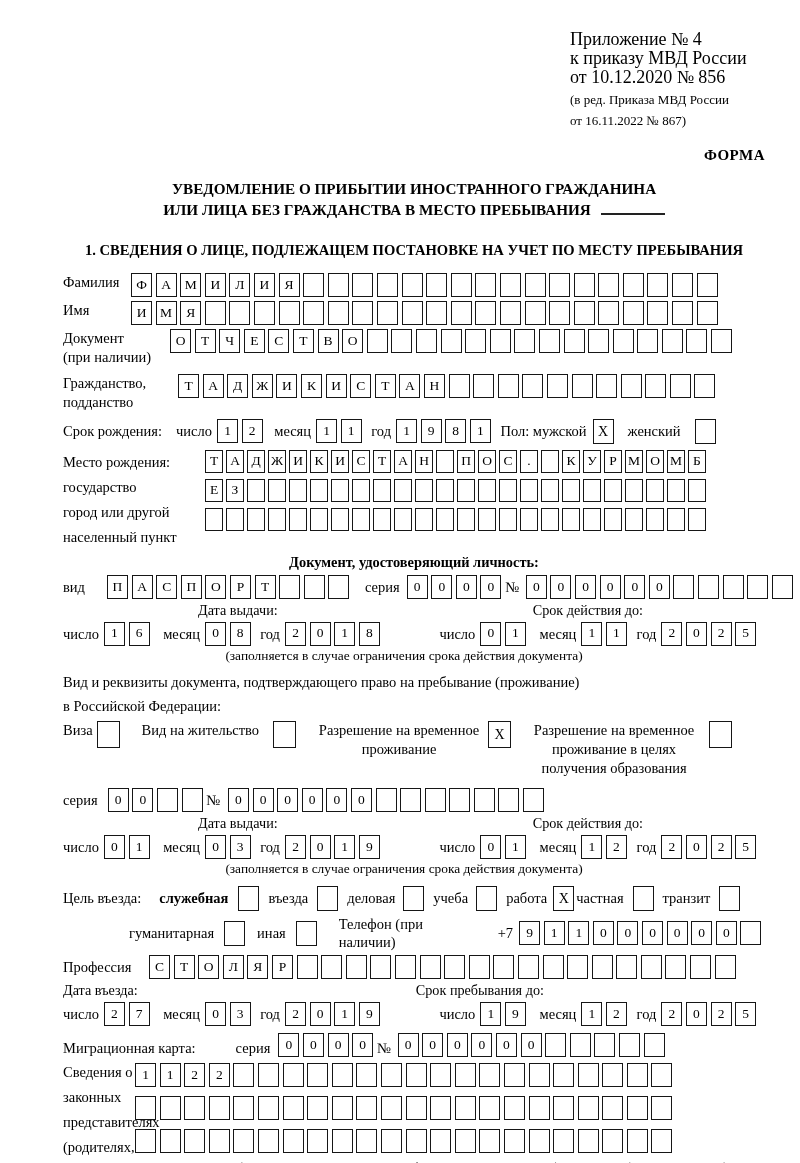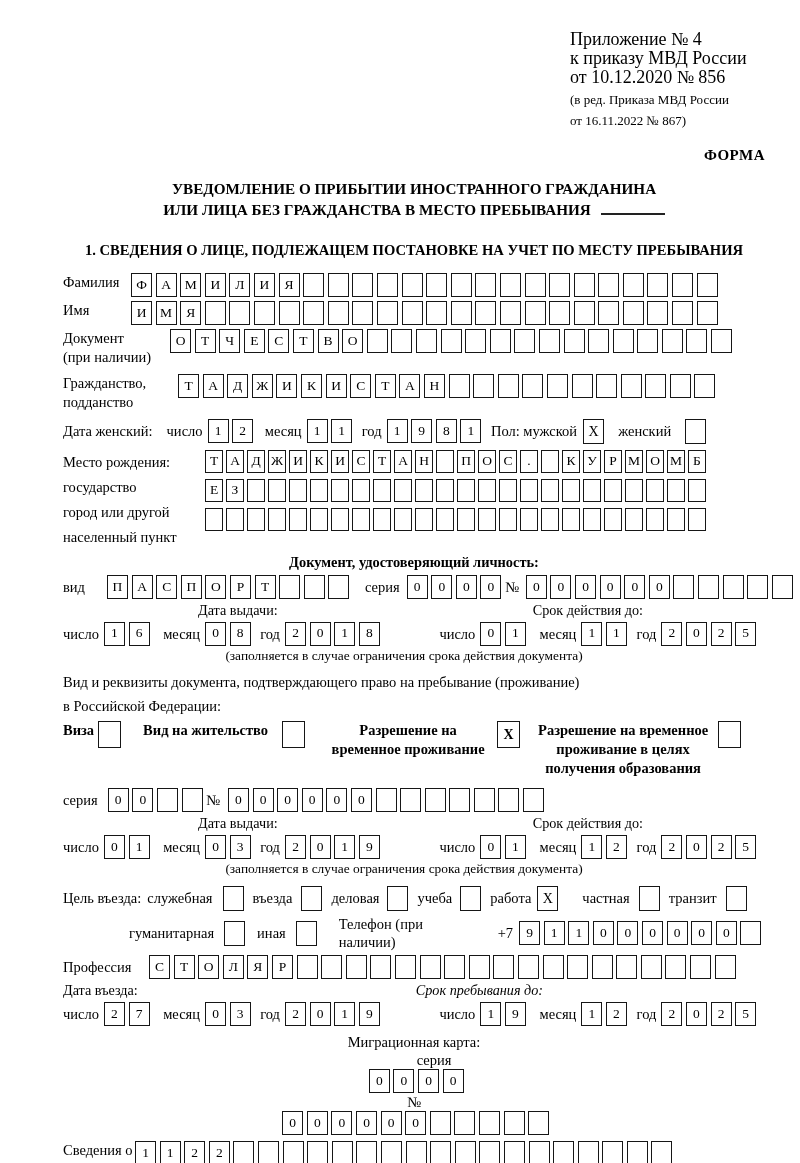--- a/index.html
+++ b/index.html
@@ -36,21 +36,21 @@
   .lw68{width:68px;flex:none;}
   .lw105{width:107px;flex:none;}
   .lw142{width:142px;flex:none;}
   .two{line-height:19px;}
   .hdrrow{display:flex;font-size:14.2px;margin-top:2px;}
   .daterow{display:flex;align-items:center;margin:2px 0 2px 0;}
   .dlbl{margin-right:5px;}
   .note{font-size:13.4px;text-align:center;padding-right:20px;margin-bottom:2px;}
   .center-b{font-weight:bold;text-align:center;font-size:14.4px;margin-top:3px;}
   .intro{margin-top:6px;line-height:24px;}
-  .opts{display:flex;align-items:flex-start;margin-top:3px;font-weight:bold;}
+  .opts{display:flex;align-items:flex-start;margin-top:3px;}
   .opt3lbl{width:166px;text-align:center;line-height:19px;}
   .opt4lbl{width:178px;text-align:center;line-height:19px;}
   .bp-label{line-height:25px;}
   .reps{position:relative;height:158px;margin-top:3px;}
   .reps .rlabels div{line-height:25px;}
   .reps .r{position:absolute;left:72px;}
   .reps .note2{position:absolute;left:130px;top:99px;width:580px;font-size:13.4px;text-align:center;}
 </style>
 </head>
 <body>
@@ -190,21 +190,21 @@
         <span class="cell"></span>
         <span class="cell"></span>
         <span class="cell"></span>
         <span class="cell"></span>
         <span class="cell"></span>
         <span class="cell"></span>
       </span>
   </div>
 
   <div class="row" style="align-items:center;">
-    <span class="lbl">Дата женский:</span>
+    <span class="lbl">Срок рождения:</span>
     <span class="dlbl" style="margin-left:14px;">число</span>
     <span class="cells">
         <span class="cell">1</span>
         <span class="cell">2</span>
       </span>
     <span class="dlbl" style="margin-left:8px;">месяц</span>
     <span class="cells">
         <span class="cell">1</span>
         <span class="cell">1</span>
       </span>
@@ -466,31 +466,31 @@
         <span class="cell">2</span>
         <span class="cell">0</span>
         <span class="cell">2</span>
         <span class="cell">5</span>
       </span>
   </div>
   <div class="note">(заполняется в случае ограничения срока действия документа)</div>
 
   <div class="row" style="align-items:center;margin-top:8px;">
     <span>Цель въезда:</span>
-    <span style="margin-left:6px;">служебная</span>
+    <span style="margin-left:18px;font-weight:bold;">служебная</span>
     <span class="cbx small" style="margin-left:10px;"></span>
     <span style="margin-left:9px;">въезда</span>
     <span class="cbx small" style="margin-left:9px;"></span>
     <span style="margin-left:9px;">деловая</span>
     <span class="cbx small" style="margin-left:8px;"></span>
     <span style="margin-left:9px;">учеба</span>
     <span class="cbx small" style="margin-left:8px;"></span>
     <span style="margin-left:9px;">работа</span>
     <span class="cbx small" style="margin-left:6px;">X</span>
-    <span style="margin-left:24px;">частная</span>
+    <span style="margin-left:2px;">частная</span>
     <span class="cbx small" style="margin-left:9px;"></span>
     <span style="margin-left:9px;">транзит</span>
     <span class="cbx small" style="margin-left:9px;"></span>
   </div>
   <div class="row" style="align-items:center;">
     <span style="margin-left:66px;">гуманитарная</span>
     <span class="cbx small" style="margin-left:10px;"></span>
     <span style="margin-left:12px;">иная</span>
     <span class="cbx small" style="margin-left:10px;"></span>
     <span style="margin-left:22px;">Телефон (при наличии)</span>
@@ -534,21 +534,21 @@
         <span class="cell"></span>
         <span class="cell"></span>
         <span class="cell"></span>
         <span class="cell"></span>
         <span class="cell"></span>
       </span>
   </div>
 
   <div class="hdrrow">
     <span style="">Дата въезда:</span>
-    <span style="margin-left:278px;font-style:italic;">Срок пребывания до:</span>
+    <span style="margin-left:278px;">Срок пребывания до:</span>
   </div>
   <div class="daterow">
     <span class="dlbl">число</span>
     <span class="cells">
         <span class="cell">2</span>
         <span class="cell">7</span>
       </span>
     <span class="dlbl" style="margin-left:10px;">месяц</span>
     <span class="cells">
         <span class="cell">0</span>
@@ -573,21 +573,21 @@
       </span>
     <span class="dlbl" style="margin-left:6px;">год</span>
     <span class="cells">
         <span class="cell">2</span>
         <span class="cell">0</span>
         <span class="cell">2</span>
         <span class="cell">5</span>
       </span>
   </div>
 
-  <div class="row" style="align-items:center;margin-top:7px;flex-direction:column;">
+  <div class="row" style="align-items:flex-end;margin-top:7px;">
     <span>Миграционная карта:</span>
     <span style="margin-left:40px;">серия</span>
     <span class="cells" style="margin-left:8px;">
         <span class="cell">0</span>
         <span class="cell">0</span>
         <span class="cell">0</span>
         <span class="cell">0</span>
       </span>
     <span>№</span>
     <span class="cells" style="margin-left:7px;">

